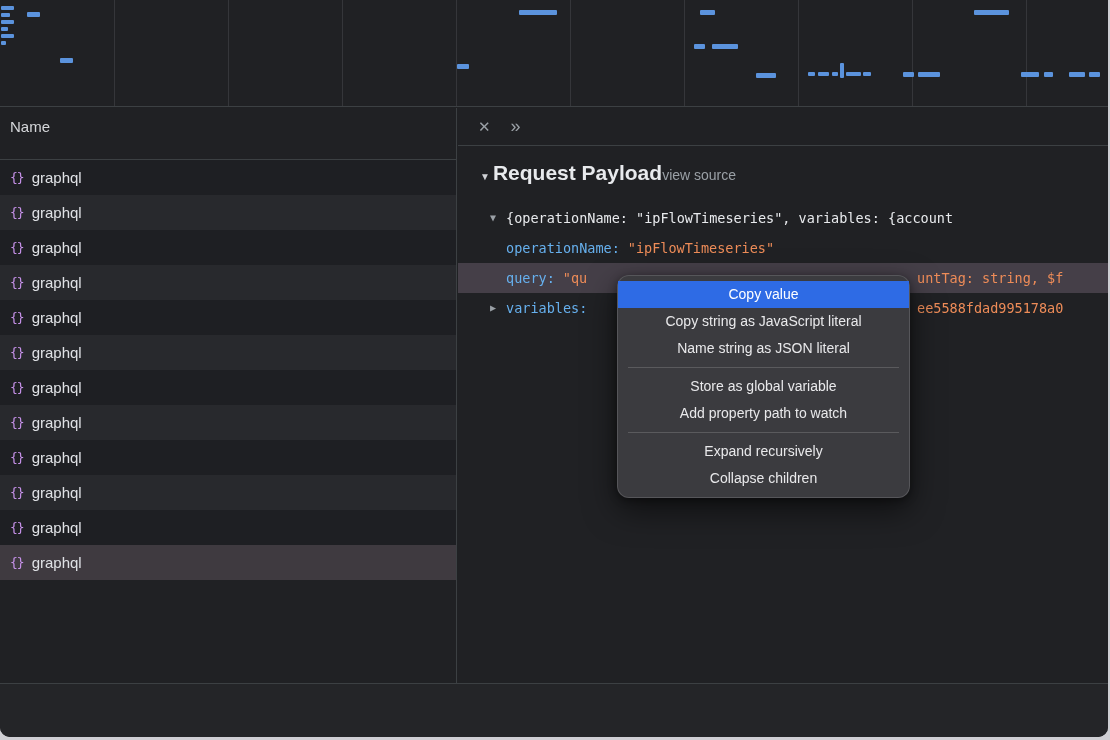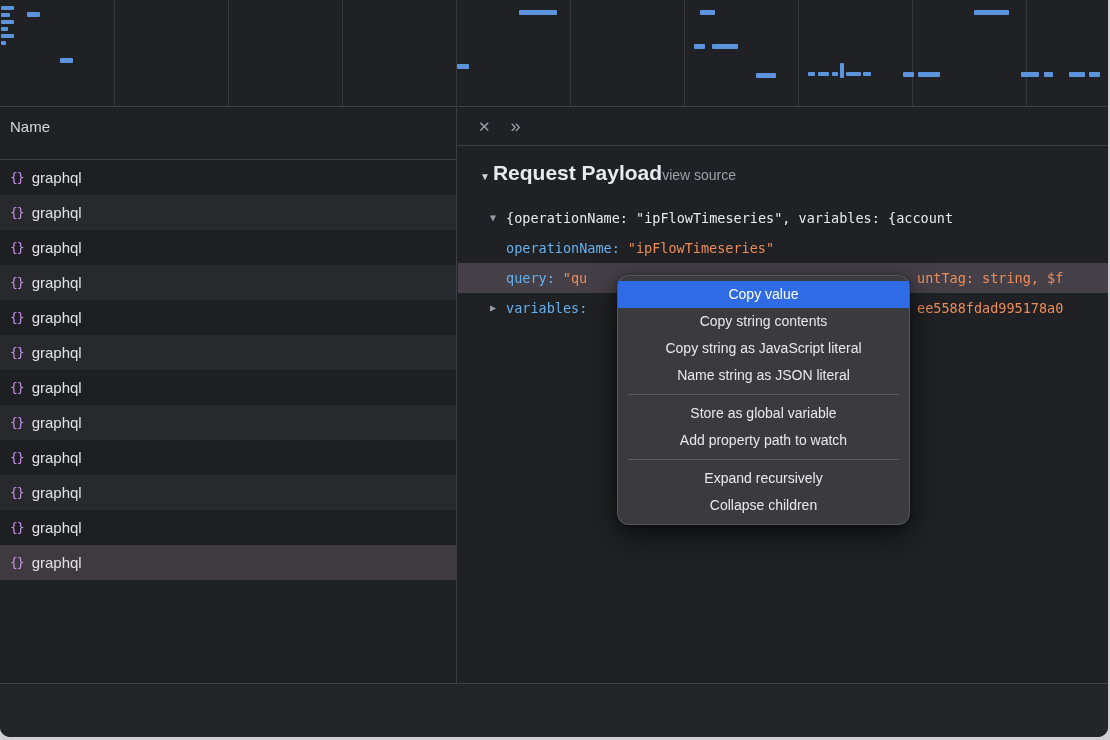--- a/index.html
+++ b/index.html
@@ -233,21 +233,20 @@
         </div>
       </div>
     </div>
   </div>
 
   <div id="footer"></div>
 </div>
 
 <div id="context-menu">
     <div class="menu-item highlighted">Copy value</div>
-    <div class="menu-item">Copy string contents</div>
     <div class="menu-item">Copy string as JavaScript literal</div>
     <div class="menu-item">Name string as JSON literal</div>
     <div class="menu-sep"></div>
     <div class="menu-item">Store as global variable</div>
     <div class="menu-item">Add property path to watch</div>
     <div class="menu-sep"></div>
     <div class="menu-item">Expand recursively</div>
     <div class="menu-item">Collapse children</div>
   </div>
 

